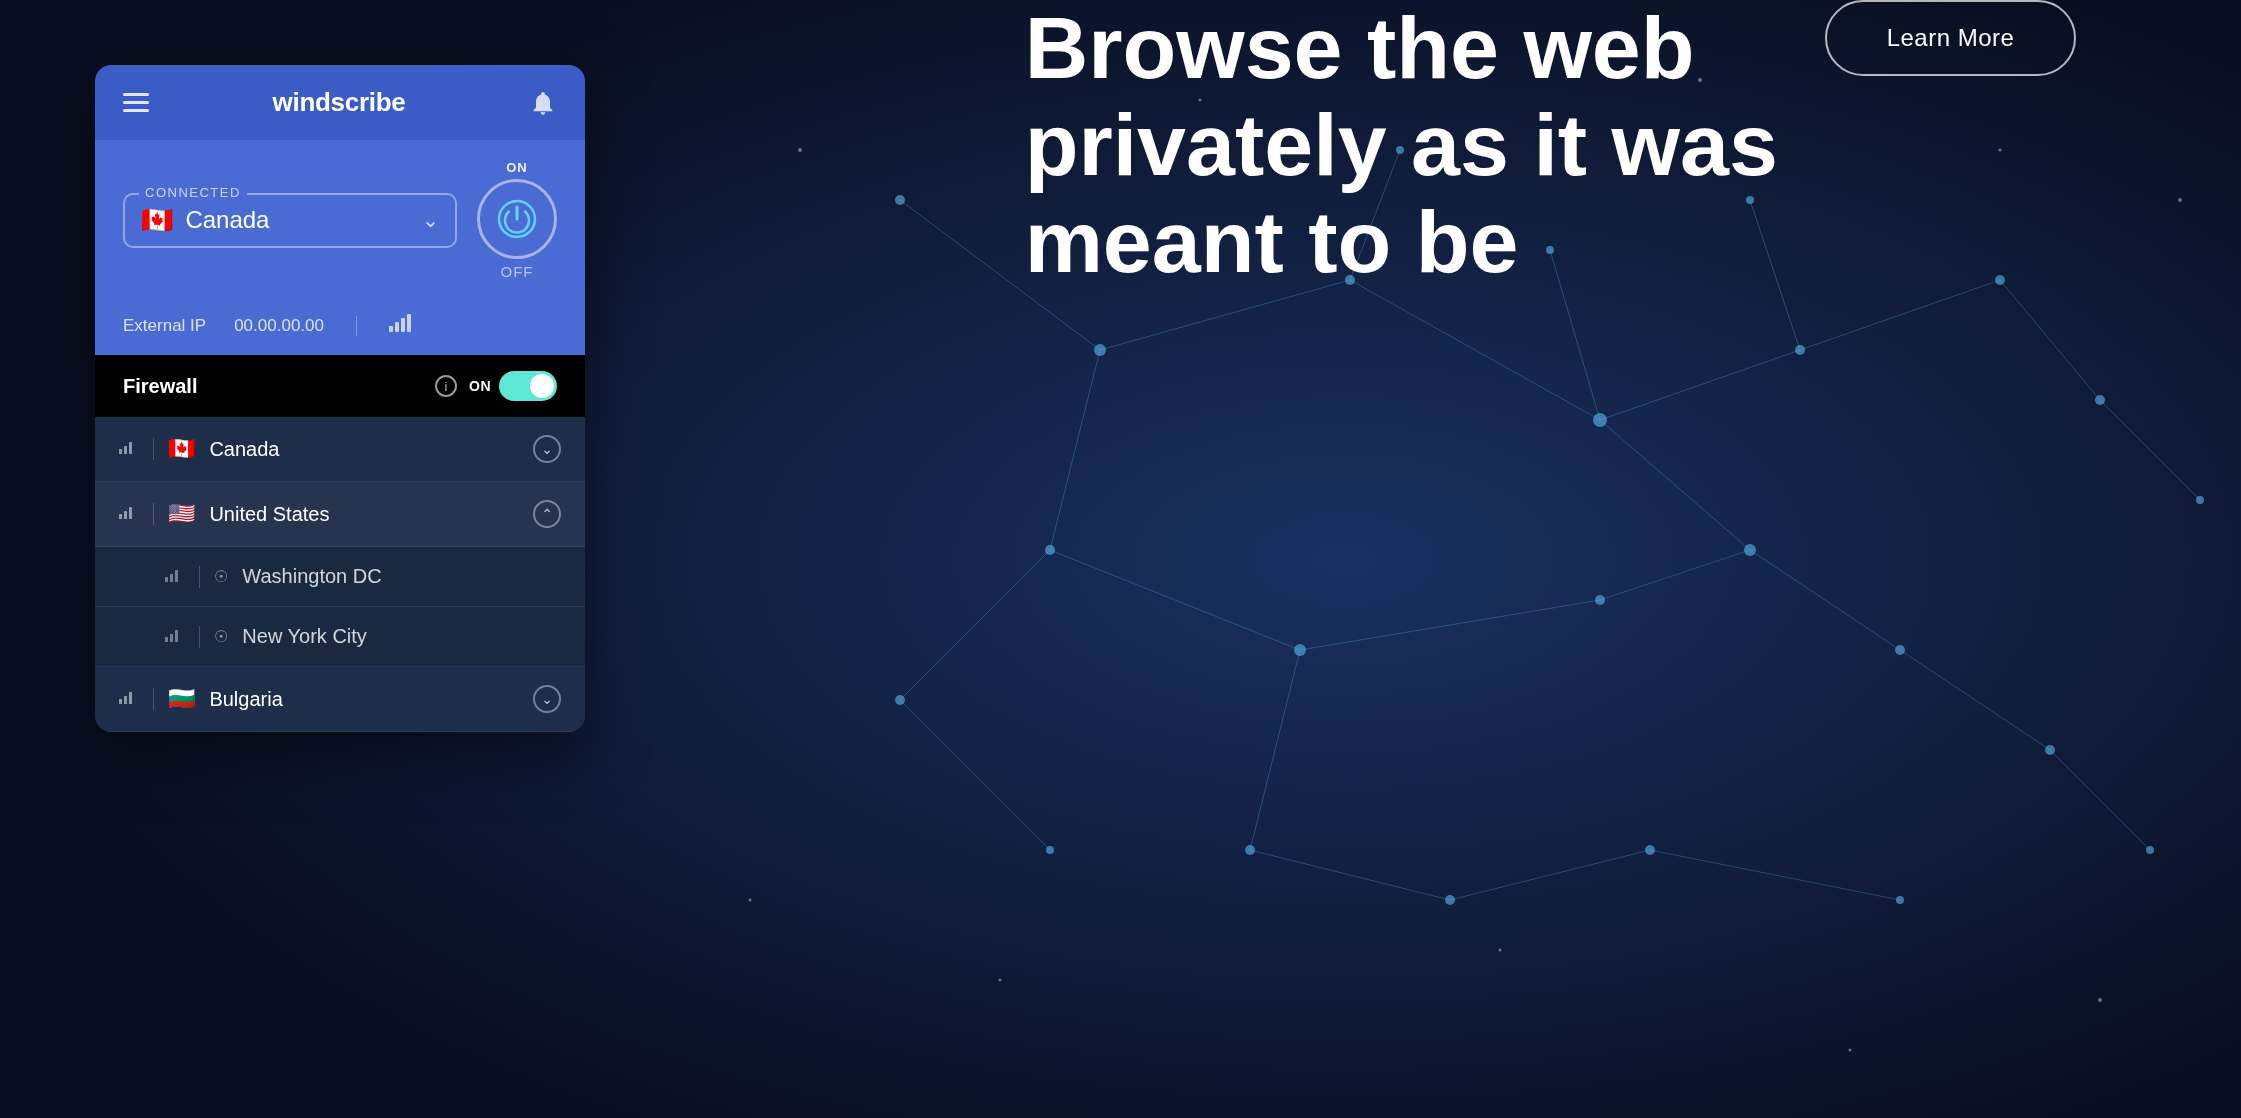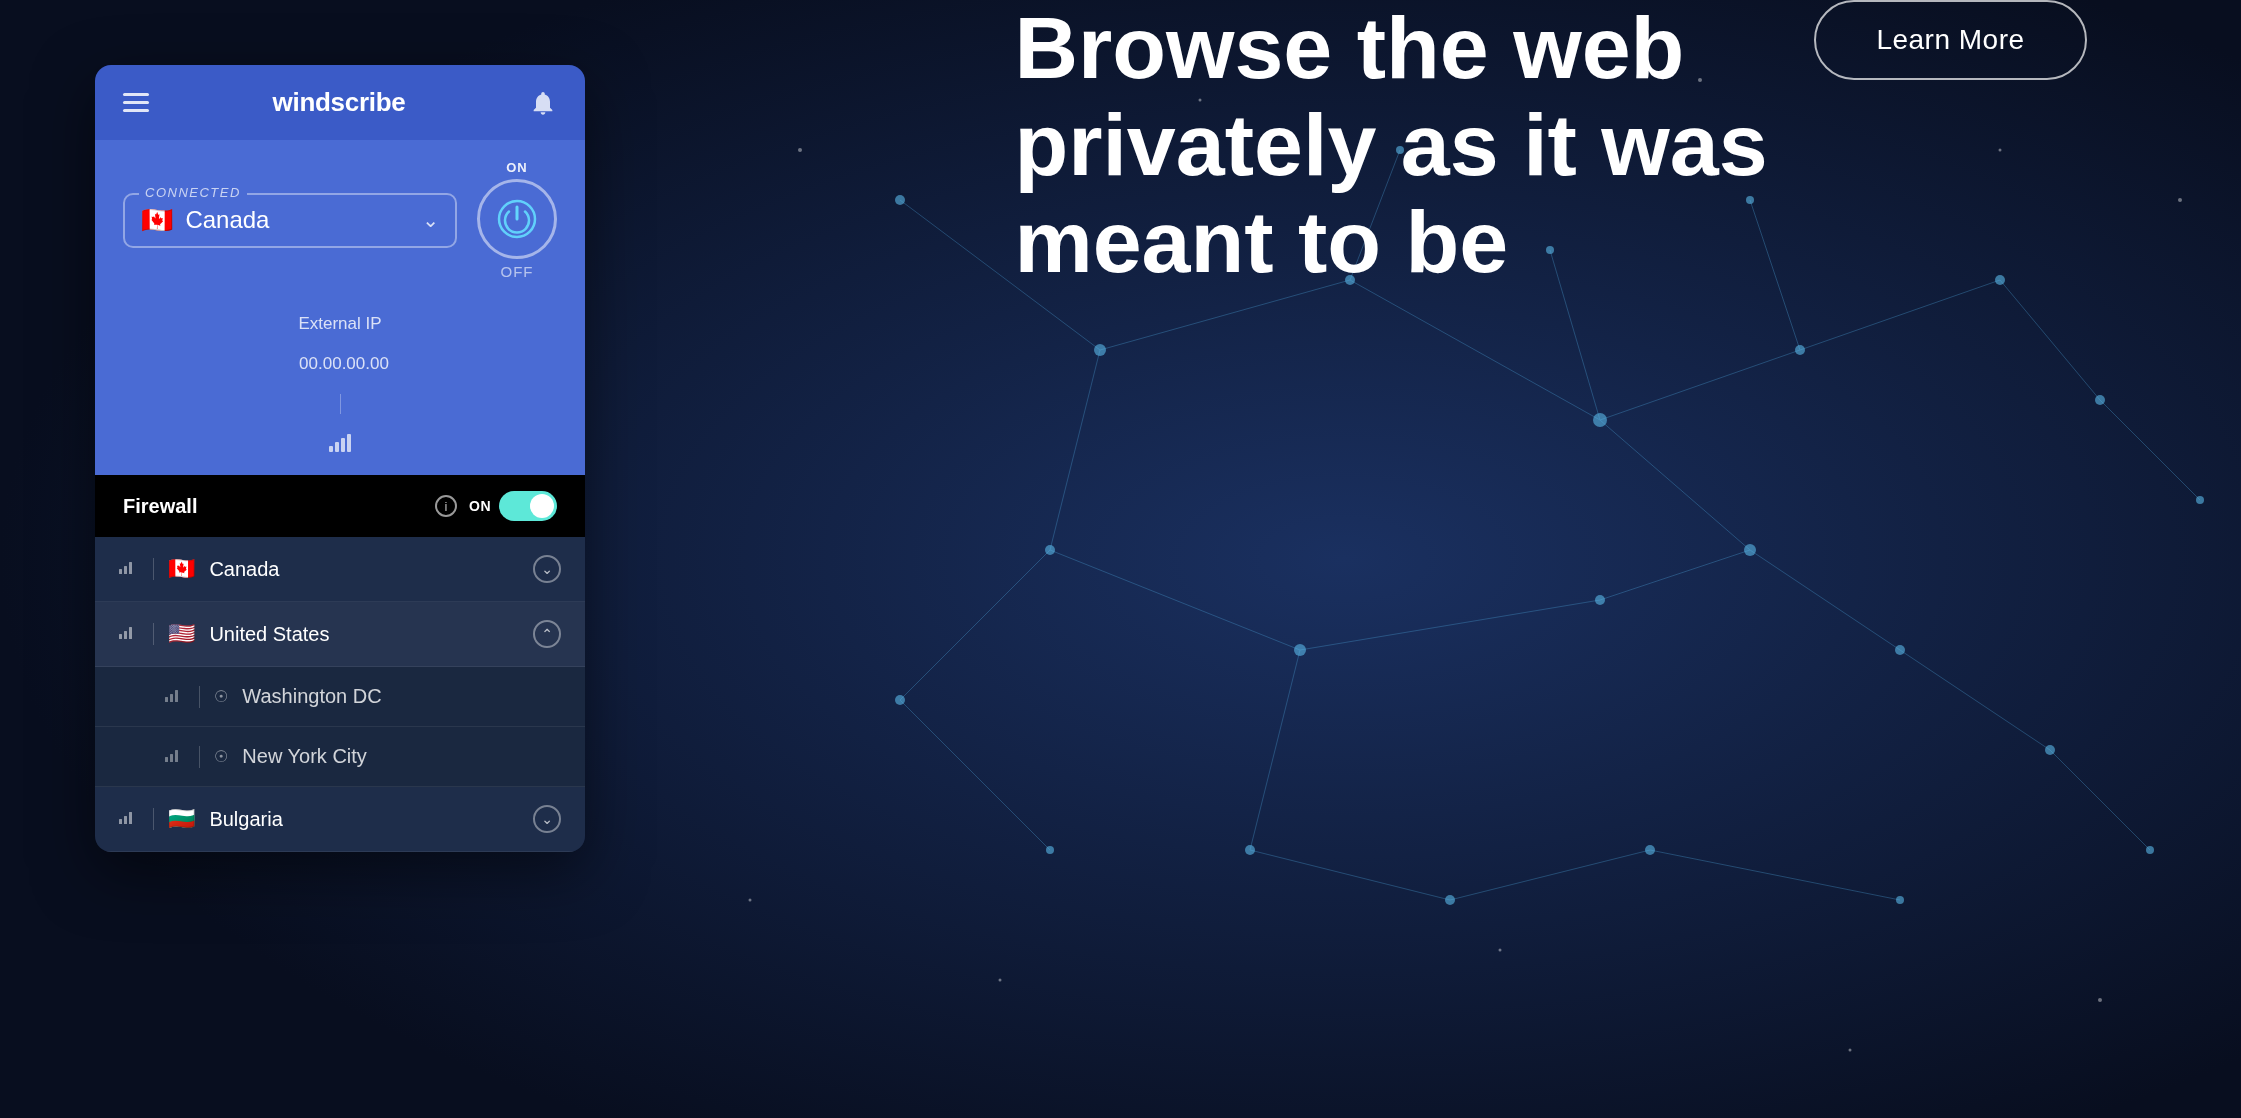--- a/index.html
+++ b/index.html
@@ -34,21 +34,21 @@
       line-height: 1.1;
       max-width: 800px;
       margin-bottom: 60px;
     }
 
     .learn-more-btn {
       background: transparent;
       border: 2.5px solid rgba(255,255,255,0.7);
       border-radius: 50px;
       color: #ffffff;
-      font-size: 28px;
+      font-size: 24px;
       font-weight: 500;
       padding: 22px 60px;
       cursor: pointer;
       letter-spacing: 0.5px;
     }
 
     
     .vpn-panel {
       position: absolute;
       left: 95px;
@@ -117,21 +117,20 @@
     .connected-label {
       position: absolute;
       top: -10px;
       left: 14px;
       background: #4a6bd4;
       padding: 0 6px;
       font-size: 13px;
       color: rgba(255,255,255,0.7);
       letter-spacing: 1.5px;
       font-weight: 500;
-      font-style: italic;
     }
 
     .connection-inner {
       display: flex;
       align-items: center;
       gap: 12px;
     }
 
     .flag-img {
       font-size: 26px;
@@ -189,21 +188,20 @@
       letter-spacing: 1px;
     }
 
     
     .ip-row {
       background: #4a6bd4;
       padding: 10px 28px 18px;
       display: flex;
       align-items: center;
       gap: 20px;
-      flex-direction: column;
     }
 
     .ip-label {
       font-size: 17px;
       color: rgba(255,255,255,0.8);
     }
 
     .ip-value {
       font-size: 17px;
       color: rgba(255,255,255,0.8);

